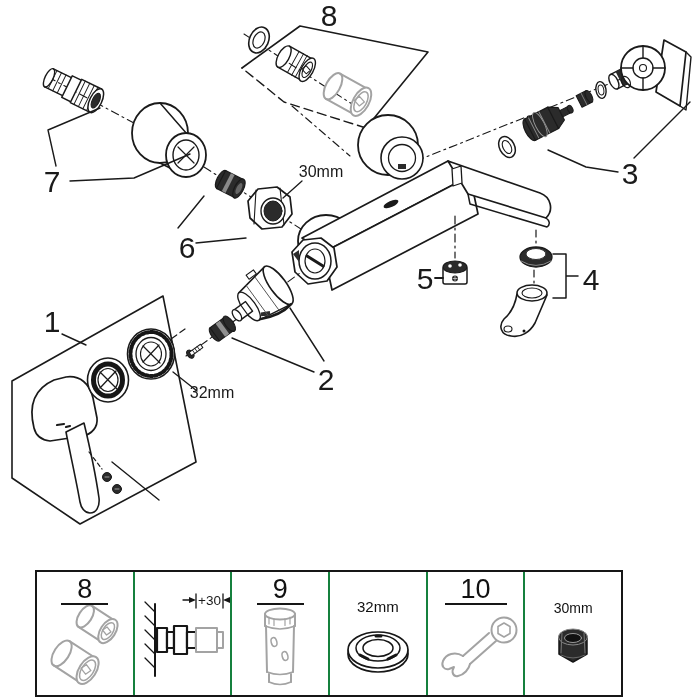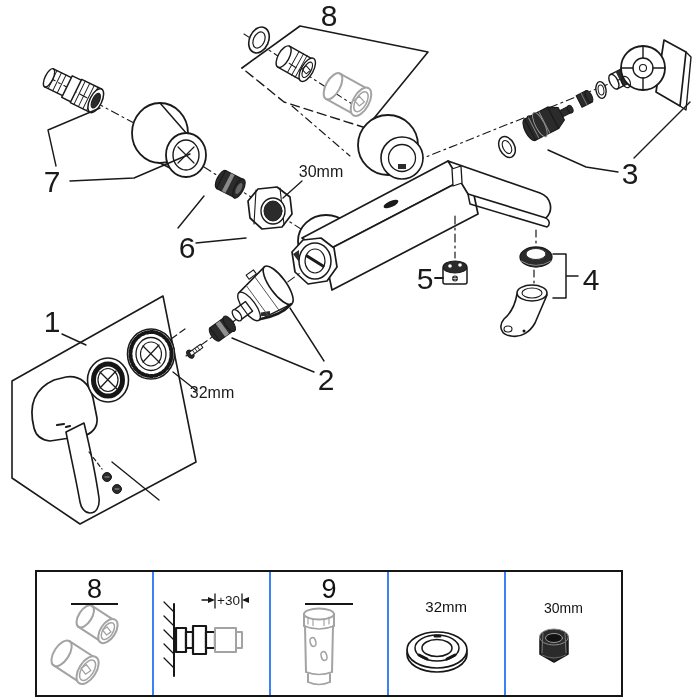--- a/index.html
+++ b/index.html
@@ -2,21 +2,21 @@
 <html><head>
 <meta charset="utf-8">
 <style>
   html,body{margin:0;padding:0;background:#fff;}
   .stage{position:relative;width:700px;height:700px;background:#fff;overflow:hidden;
          font-family:"Liberation Sans",sans-serif;color:#111;}
   svg text{font-family:"Liberation Sans",sans-serif;fill:#1a1a1a;}
   .legend{position:absolute;left:35px;top:570px;width:588px;height:127px;
           border:2px solid #161616;background:#fff;display:flex;box-sizing:border-box;}
   .cell{flex:1;position:relative;box-sizing:border-box;display:flex;flex-direction:column;align-items:center;}
-  .cell + .cell{border-left:2px solid #3b82f6;}
+  .cell + .cell{border-left:2px solid #15803d;}
   .cell svg{position:absolute;left:0;top:0;}
   .num{position:relative;z-index:2;font-size:27px;line-height:1.05;border-bottom:2px solid #161616;
        padding:1px 16px 0 16px;margin-top:2px;}
   .dim{position:relative;z-index:2;font-size:15px;margin-top:26px;}
   .dim.small{font-size:14px;margin-top:28px;}
 </style>
 </head>
 <body>
 
 <div class="stage">
@@ -328,20 +328,29 @@
     <div class="dim">32mm</div>
     <svg width="96" height="123" viewBox="0 0 96 123" fill="none" stroke="#161616" stroke-width="1.7" stroke-linecap="round" stroke-linejoin="round">
       <ellipse cx="48" cy="82" rx="30" ry="18" fill="#fff"></ellipse>
       <ellipse cx="48" cy="78" rx="30" ry="18" fill="#fff"></ellipse>
       <ellipse cx="48" cy="76" rx="22" ry="13" fill="#fff" stroke-width="1.5"></ellipse>
       <ellipse cx="48" cy="76" rx="15" ry="8.5" stroke-width="1.5"></ellipse>
       <path d="M30,83 L38,87 M58,87 L66,83 M46,64 L51,64" stroke-width="3"></path>
     </svg>
   </div>
 
+  <div class="cell">
+    <div class="num">10</div>
+    <svg width="96" height="123" viewBox="0 0 96 123" fill="none" stroke="#a3a3a3" stroke-width="2" stroke-linecap="round" stroke-linejoin="round">
+      <circle cx="76" cy="58" r="12.5"></circle>
+      <path d="M76,51 L82,54.5 L82,61.5 L76,65 L70,61.5 L70,54.5 Z" stroke-width="1.6"></path>
+      <path d="M68,69 L42,92 M61,61 L35,84"></path>
+      <path d="M35,84 C27,79 18,82 15,89 C13,94 16,98 21,97 L26,95 C23,100 25,105 30,104 C36,103 41,97 42,92"></path>
+    </svg>
+  </div>
 
   <div class="cell">
     <div class="dim small">30mm</div>
     <svg width="96" height="123" viewBox="0 0 96 123" fill="none" stroke="#161616" stroke-width="1.5" stroke-linecap="round" stroke-linejoin="round">
       <path d="M48,58 L62,66 L62,82 L48,90 L34,82 L34,66 Z" fill="#2b2b2b"></path>
       <ellipse cx="48" cy="65" rx="14.5" ry="8" fill="#2b2b2b" stroke="#888" stroke-width="1"></ellipse>
       <ellipse cx="48" cy="66" rx="8.5" ry="4.5" fill="#111" stroke="#999" stroke-width="1"></ellipse>
       <path d="M37,61 L36,81 M59,61 L60,81" stroke="#777" stroke-width="1"></path>
       <path d="M36,83 Q48,89 60,83" stroke="#666" stroke-width="1"></path>
     </svg>

